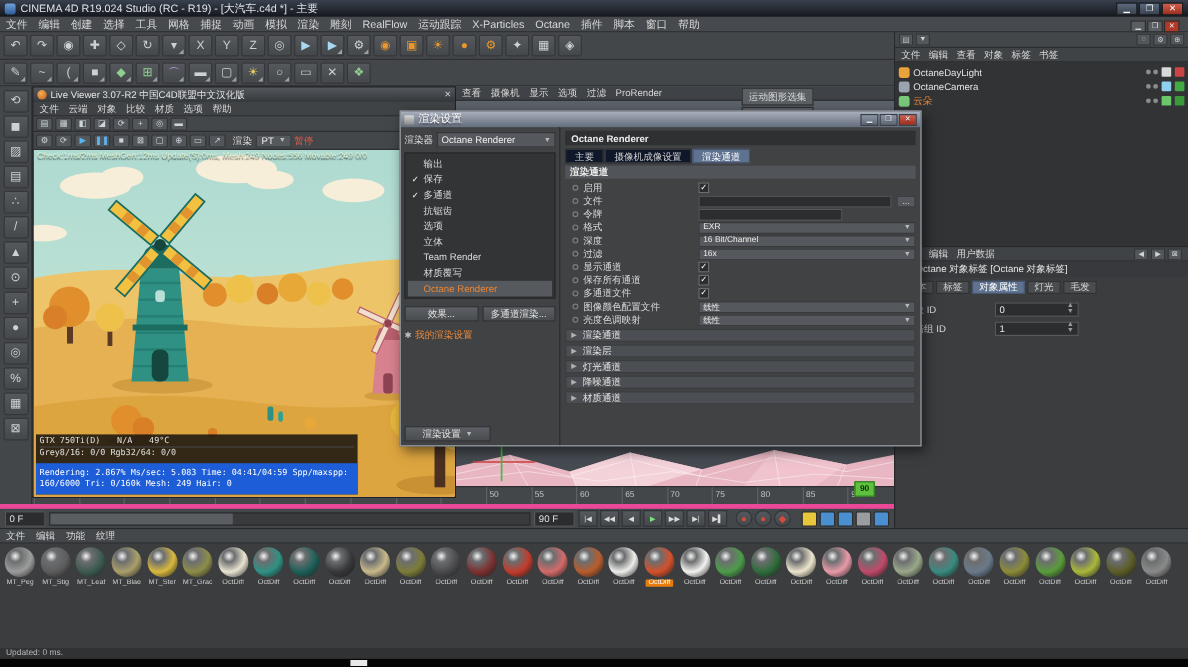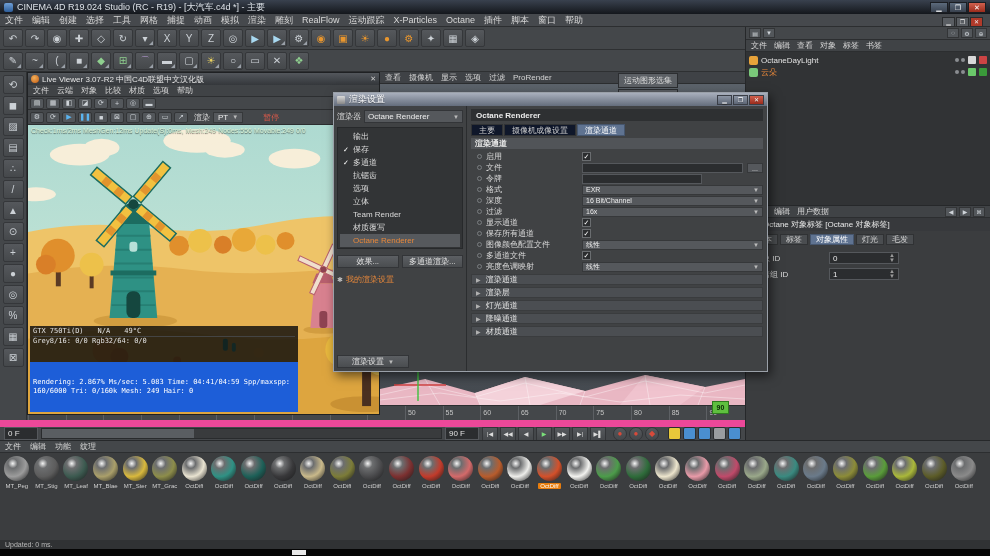--- a/index.html
+++ b/index.html
@@ -61,31 +61,31 @@
   font-size:8px;color:#d8d8d8;border-bottom:1px solid #2c2e30;}
 .lv-toolbar{background:#44474a;display:flex;gap:2px;align-items:center;padding:1px 2px;
   border-bottom:1px solid #2c2e30;}
 .lv-toolbar.rowA{height:13px;}
 .lv-toolbar.rowB{height:15px;}
 .lv-icon{width:14px;height:11px;background:#53575b;border:1px solid #333537;border-radius:2px;
   color:#cfd4d9;font-size:7px;display:flex;align-items:center;justify-content:center;flex:0 0 auto;}
 .lv-mode{display:flex;align-items:center;gap:3px;margin-left:4px;font-size:8px;color:#ddd;}
 .lv-dd{background:#55585c;border:1px solid #36383a;height:11px;padding:0 4px;display:flex;
   align-items:center;gap:4px;font-size:8px;color:#eee;}
-.lv-paused{color:#e05a4a;font-size:8px;margin-left:18px;}
+.lv-paused{color:#e05a4a;font-size:8px;margin-left:0;}
 .lv-scene{flex:1;position:relative;overflow:hidden;background:#b91c1c;}
 .lv-scene svg{position:absolute;left:0;top:0;width:100%;height:100%;}
 .lv-stats{position:absolute;left:3px;top:2px;font-size:7px;color:#d9f0d2;text-shadow:0 1px 1px rgba(0,0,0,.6);}
 .gpu{position:absolute;left:2px;bottom:2px;width:268px;background:rgba(12,12,12,.82);
   font-family:"DejaVu Sans Mono","Liberation Mono",monospace;font-size:7px;line-height:9px;
   color:#e0e0e0;padding:1px 3px;}
 .gpu .row1{display:flex;gap:14px;border-bottom:1px solid #444;}
 .gpu .l2{color:#e8b040;}
 .gpu .l4{color:#7ae0c0;}
-.gpu .l5{background:#1d5ed8;color:#fff;margin:16px -3px -1px;padding:16px 3px;}
+.gpu .l5{background:#1d5ed8;color:#fff;margin:4px -3px -1px;padding:4px 3px;}
 
 
 .dialog{position:absolute;left:333px;top:92px;width:435px;height:280px;background:#404244;
   border:1px solid #9aa0a8;box-shadow:3px 4px 10px rgba(0,0,0,.55);z-index:20;display:flex;
   flex-direction:column;}
 .dlg-title{height:13px;background:linear-gradient(#a8afbc,#646d7c);display:flex;align-items:center;
   gap:4px;padding:0 3px;color:#fff;font-size:9px;text-shadow:0 1px 1px rgba(0,0,0,.4);}
 .dlg-title .icon{width:8px;height:8px;background:linear-gradient(#d8d8d8,#888);border-radius:1px;}
 .dlg-winbtns{margin-left:auto;display:flex;gap:1px;}
 .dlg-wb{width:15px;height:10px;background:linear-gradient(#8d96a5,#5d6675);border:1px solid #3a3e46;
@@ -175,21 +175,21 @@
 .spin{color:#9a9a9a;font-size:6px;line-height:5px;}
 
 
 .timeline{position:absolute;left:27px;top:405px;width:718px;height:15px;background:#44474a;
   border-top:1px solid #2c2e30;display:flex;align-items:stretch;padding:0 1px;z-index:1;}
 .tick{flex:1;font-size:7px;color:#c4c4c4;border-left:1px solid #5d6064;padding:3px 0 0 2px;}
 .playhead{position:absolute;right:10px;top:1px;width:17px;height:13px;background:#5fbf3f;
   border:1px solid #2f7a1f;color:#0c2a06;font-size:7px;font-weight:bold;display:flex;
   align-items:center;justify-content:center;z-index:6;}
 .transport{position:absolute;left:0;top:420px;width:745px;height:20px;background:#44474a;
-  border-top:7px solid #ec4899;display:flex;align-items:center;gap:3px;padding:0 4px;z-index:1;}
+  border-top:4px solid #ec4899;display:flex;align-items:center;gap:3px;padding:0 4px;z-index:1;}
 .frame-field{width:34px;height:13px;background:#2b2d2f;border:1px solid #55585c;color:#e0e0e0;
   font-size:8px;display:flex;align-items:center;padding:0 3px;flex:0 0 auto;}
 .track{flex:1;height:11px;background:#393b3d;border:1px solid #292b2d;position:relative;}
 .track-handle{position:absolute;left:0;top:0;width:38%;height:100%;background:#5a5e62;}
 .t-btn{width:16px;height:14px;background:linear-gradient(#55585c,#45484b);border:1px solid #333538;
   color:#dcdcdc;font-size:6px;display:flex;align-items:center;justify-content:center;flex:0 0 auto;}
 .rec-btn{width:14px;height:14px;border-radius:50%;border:1px solid #333538;background:#50535700;
   display:flex;align-items:center;justify-content:center;font-size:8px;flex:0 0 auto;
   background:linear-gradient(#55585c,#45484b);}
 .toggle-sq{width:13px;height:13px;border:1px solid #2b2d2f;border-radius:2px;flex:0 0 auto;}
@@ -832,30 +832,30 @@
           <span class="plabel">显示通道</span>
           <span class="cb">✓</span>
         </div>
         <div class="prow">
           <span class="acirc"></span>
           <span class="plabel">保存所有通道</span>
           <span class="cb">✓</span>
         </div>
         <div class="prow">
           <span class="acirc"></span>
+          <span class="plabel">多通道文件</span>
+          <span class="cb">✓</span>
+        </div>
+        <div class="prow">
+          <span class="acirc"></span>
           <span class="plabel">图像颜色配置文件</span>
           <span class="pdrop">
               <span>线性</span>
               <span class="dd-arrow">▼</span>
             </span>
-        </div>
-        <div class="prow">
-          <span class="acirc"></span>
-          <span class="plabel">多通道文件</span>
-          <span class="cb">✓</span>
         </div>
         <div class="prow">
           <span class="acirc"></span>
           <span class="plabel">亮度色调映射</span>
           <span class="pdrop">
               <span>线性</span>
               <span class="dd-arrow">▼</span>
             </span>
         </div>
 
@@ -916,20 +916,30 @@
           <span class="om-obj-icon" style="background: rgb(232, 163, 58);"></span>
           <span class="om-label">OctaneDayLight</span>
           <span class="om-dots">
             <i class="dot"></i>
             <i class="dot"></i>
           </span>
           <span class="om-tag" style="background: rgb(216, 216, 216);"></span>
           <span class="om-tag" style="background: rgb(204, 68, 68);"></span>
         </div>
 
+        <div class="om-item">
+          <span class="om-obj-icon" style="background: rgb(154, 164, 174);"></span>
+          <span class="om-label">OctaneCamera</span>
+          <span class="om-dots">
+            <i class="dot"></i>
+            <i class="dot"></i>
+          </span>
+          <span class="om-tag" style="background: rgb(143, 208, 240);"></span>
+          <span class="om-tag" style="background: rgb(68, 170, 68);"></span>
+        </div>
 
         <div class="om-item selected">
           <span class="om-obj-icon" style="background: rgb(122, 200, 122);"></span>
           <span class="om-label">云朵</span>
           <span class="om-dots">
             <i class="dot"></i>
             <i class="dot"></i>
           </span>
           <span class="om-tag" style="background: rgb(106, 200, 106);"></span>
           <span class="om-tag" style="background: rgb(58, 154, 58);"></span>

